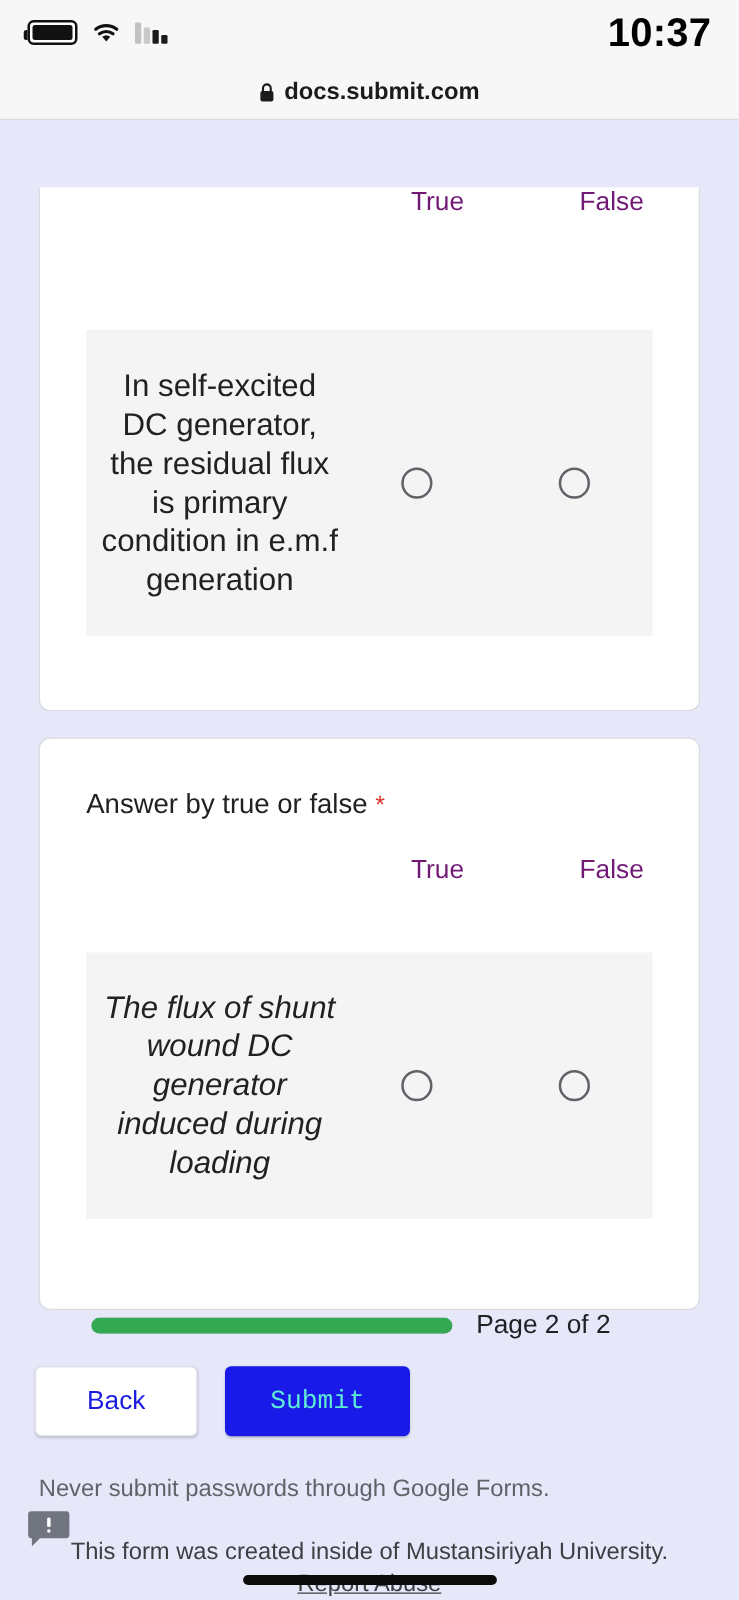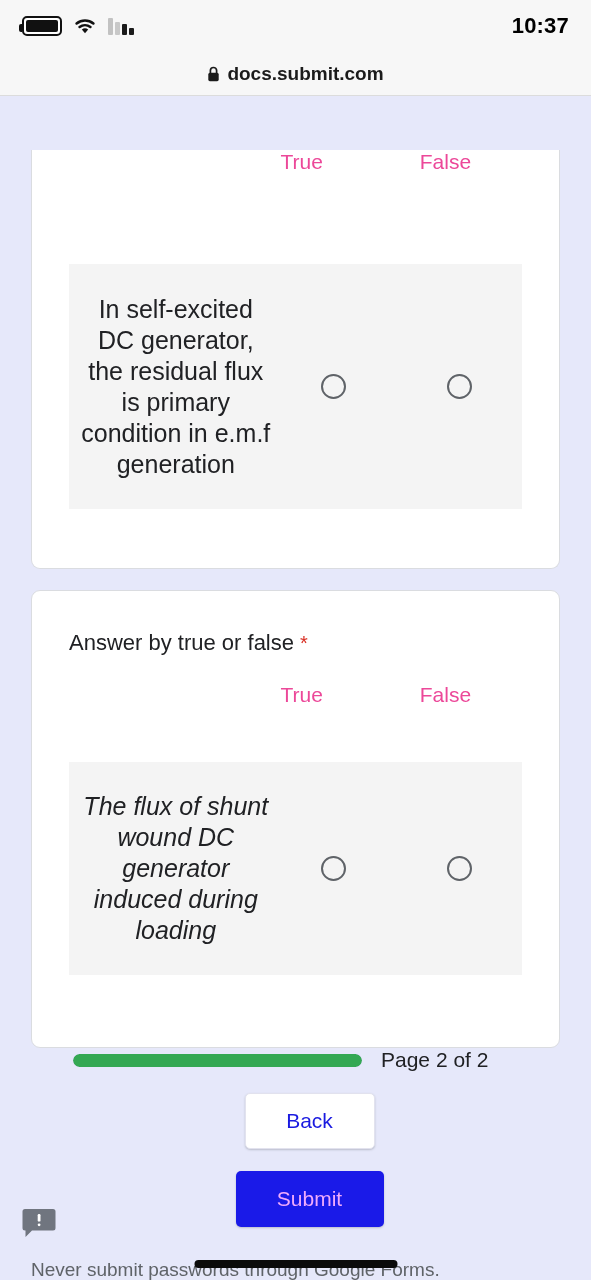--- a/index.html
+++ b/index.html
@@ -42,21 +42,21 @@
   }
   .wifi-icon { width: 24px; height: 18px; display: block; }
   .signal-icon { display: flex; align-items: flex-end; gap: 2px; height: 17px; }
   .signal-icon i { display: block; width: 5px; background: #111; border-radius: 1px; }
   .signal-icon i:nth-child(1) { height: 17px; background: #c2c2c2; }
   .signal-icon i:nth-child(2) { height: 13px; background: #c8c8c8; }
   .signal-icon i:nth-child(3) { height: 11px; background: #1b1b1b; }
   .signal-icon i:nth-child(4) { height: 7px;  background: #1b1b1b; }
   .status-time {
     margin-left: auto;
-    font-size: 22px; font-weight: bold; color: #000;
+    font-size: 32px; font-weight: bold; color: #000;
     letter-spacing: 0.2px;
   }
 
   
   .url-bar {
     position: absolute; top: 52px; left: 0;
     width: 591px; height: 44px;
     background: #f7f7f7;
     display: flex; align-items: center; justify-content: center;
     gap: 7px;
@@ -90,21 +90,22 @@
 
   .col-header {
     display: flex;
     padding-left: 37px;
     margin-top: 26px;
   }
   .card-1 .col-header { margin-top: 53px; }
   .col-header .spacer { width: 214px; }
   .col-header .col-label {
     width: 141px;
-    font-size: 21px; color: #ec4899;
+    text-align: center;
+    font-size: 21px; color: #701a75;
   }
 
   .grid-row {
     position: absolute;
     left: 37px; right: 37px;
     background: #f4f4f4;
     display: flex;
     align-items: center;
   }
   .card-1 .grid-row { top: 114px; height: 245px; }
@@ -135,39 +136,40 @@
     width: 289px; height: 13px;
     background: #c5cae9; border-radius: 7px;
     overflow: hidden;
   }
   .progress-fill { height: 100%; background: #34a853; border-radius: 7px; }
   .page-indicator {
     margin-left: 19px;
     font-size: 21px; color: #202124;
   }
 
-  .btn-row { display: flex; align-items: center; margin-top: 21px; padding-left: 28px; gap: 22px; flex-direction: column; }
+  .btn-row { display: flex; align-items: center; margin-top: 21px; padding-left: 28px; gap: 22px; }
   .btn {
     font-size: 21px;
     border-radius: 5px;
     height: 56px;
     display: flex; align-items: center; justify-content: center;
     cursor: pointer;
   }
   .btn-back {
     width: 130px;
     background: #ffffff; color: #1a1ae0;
     border: 1px solid #e2e2ee;
     box-shadow: 0 1px 2px rgba(60,64,67,.25);
   }
   .btn-submit {
     width: 148px;
-    background: #1a1ae8; color: #f0abfc;
+    background: #1a1ae8; color: #5eead4;
     border: none;
     box-shadow: 0 1px 2px rgba(60,64,67,.25);
+    font-family: Liberation Mono, monospace;
   }
 
   .never-submit {
     margin-top: 32px; padding-left: 31px;
     font-size: 19px; color: #5f6368;
   }
   .created-inside {
     margin-top: 28px;
     text-align: center;
     font-size: 19px; color: #3c4043;

